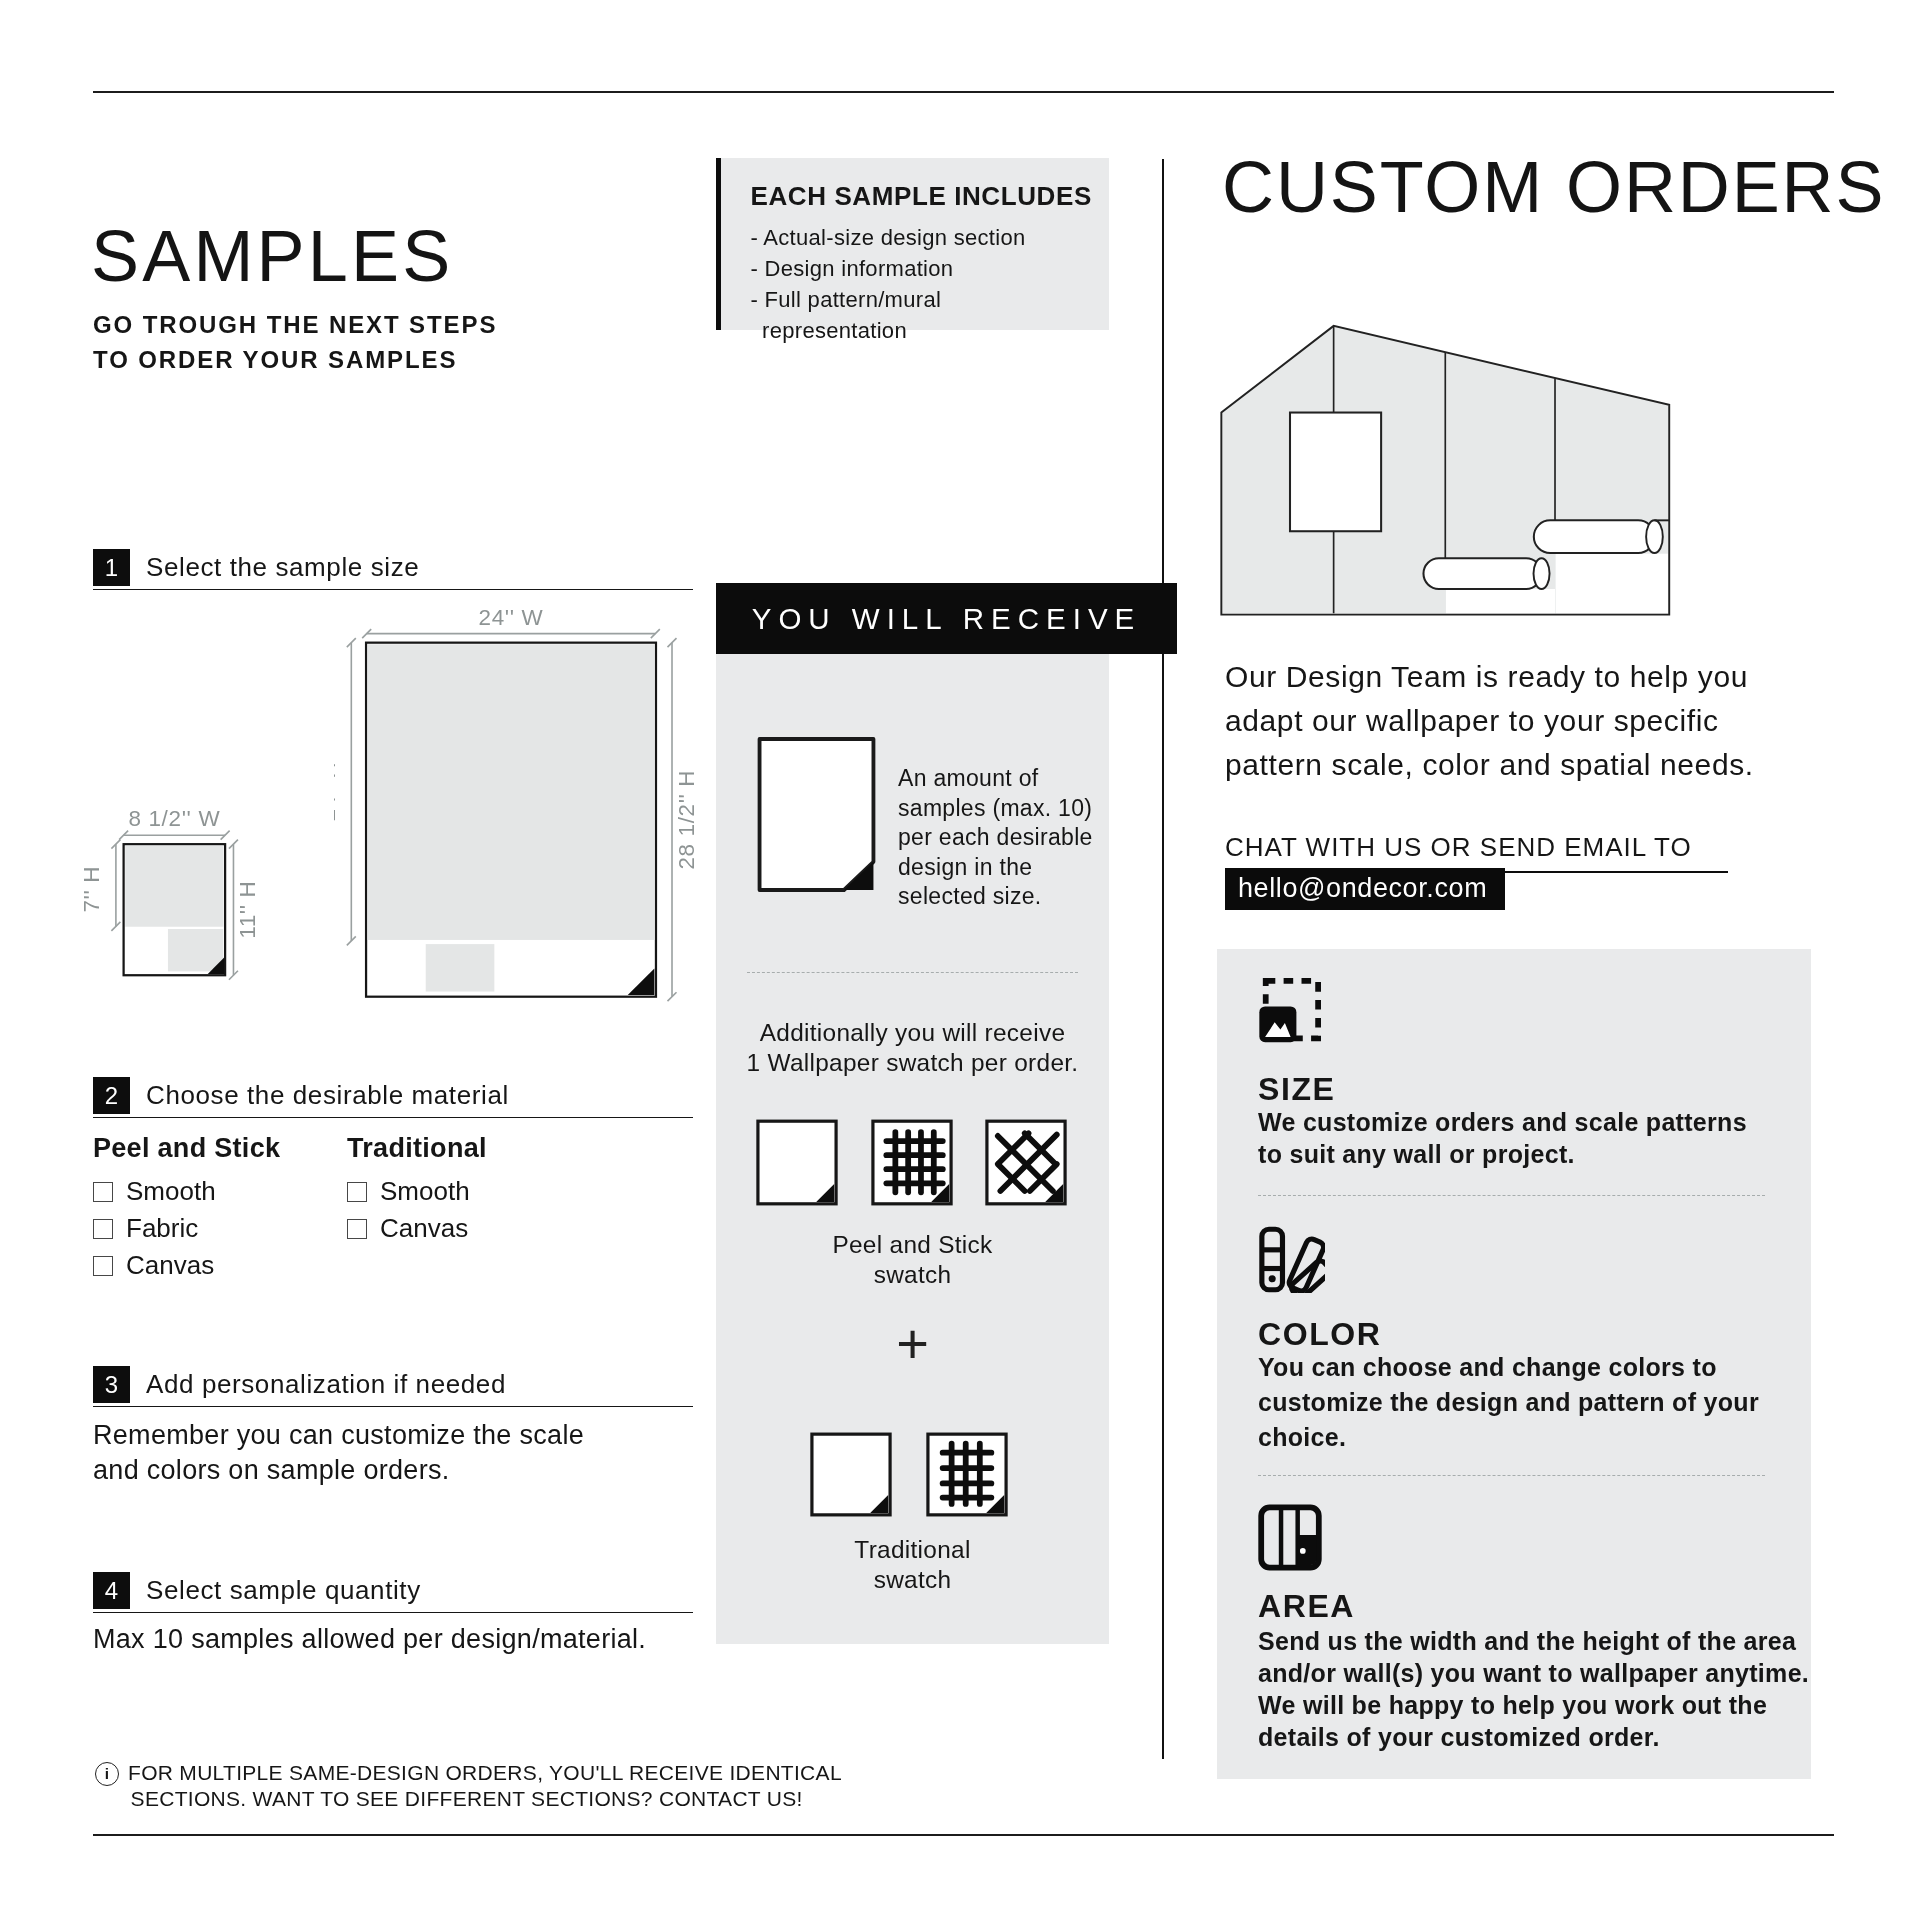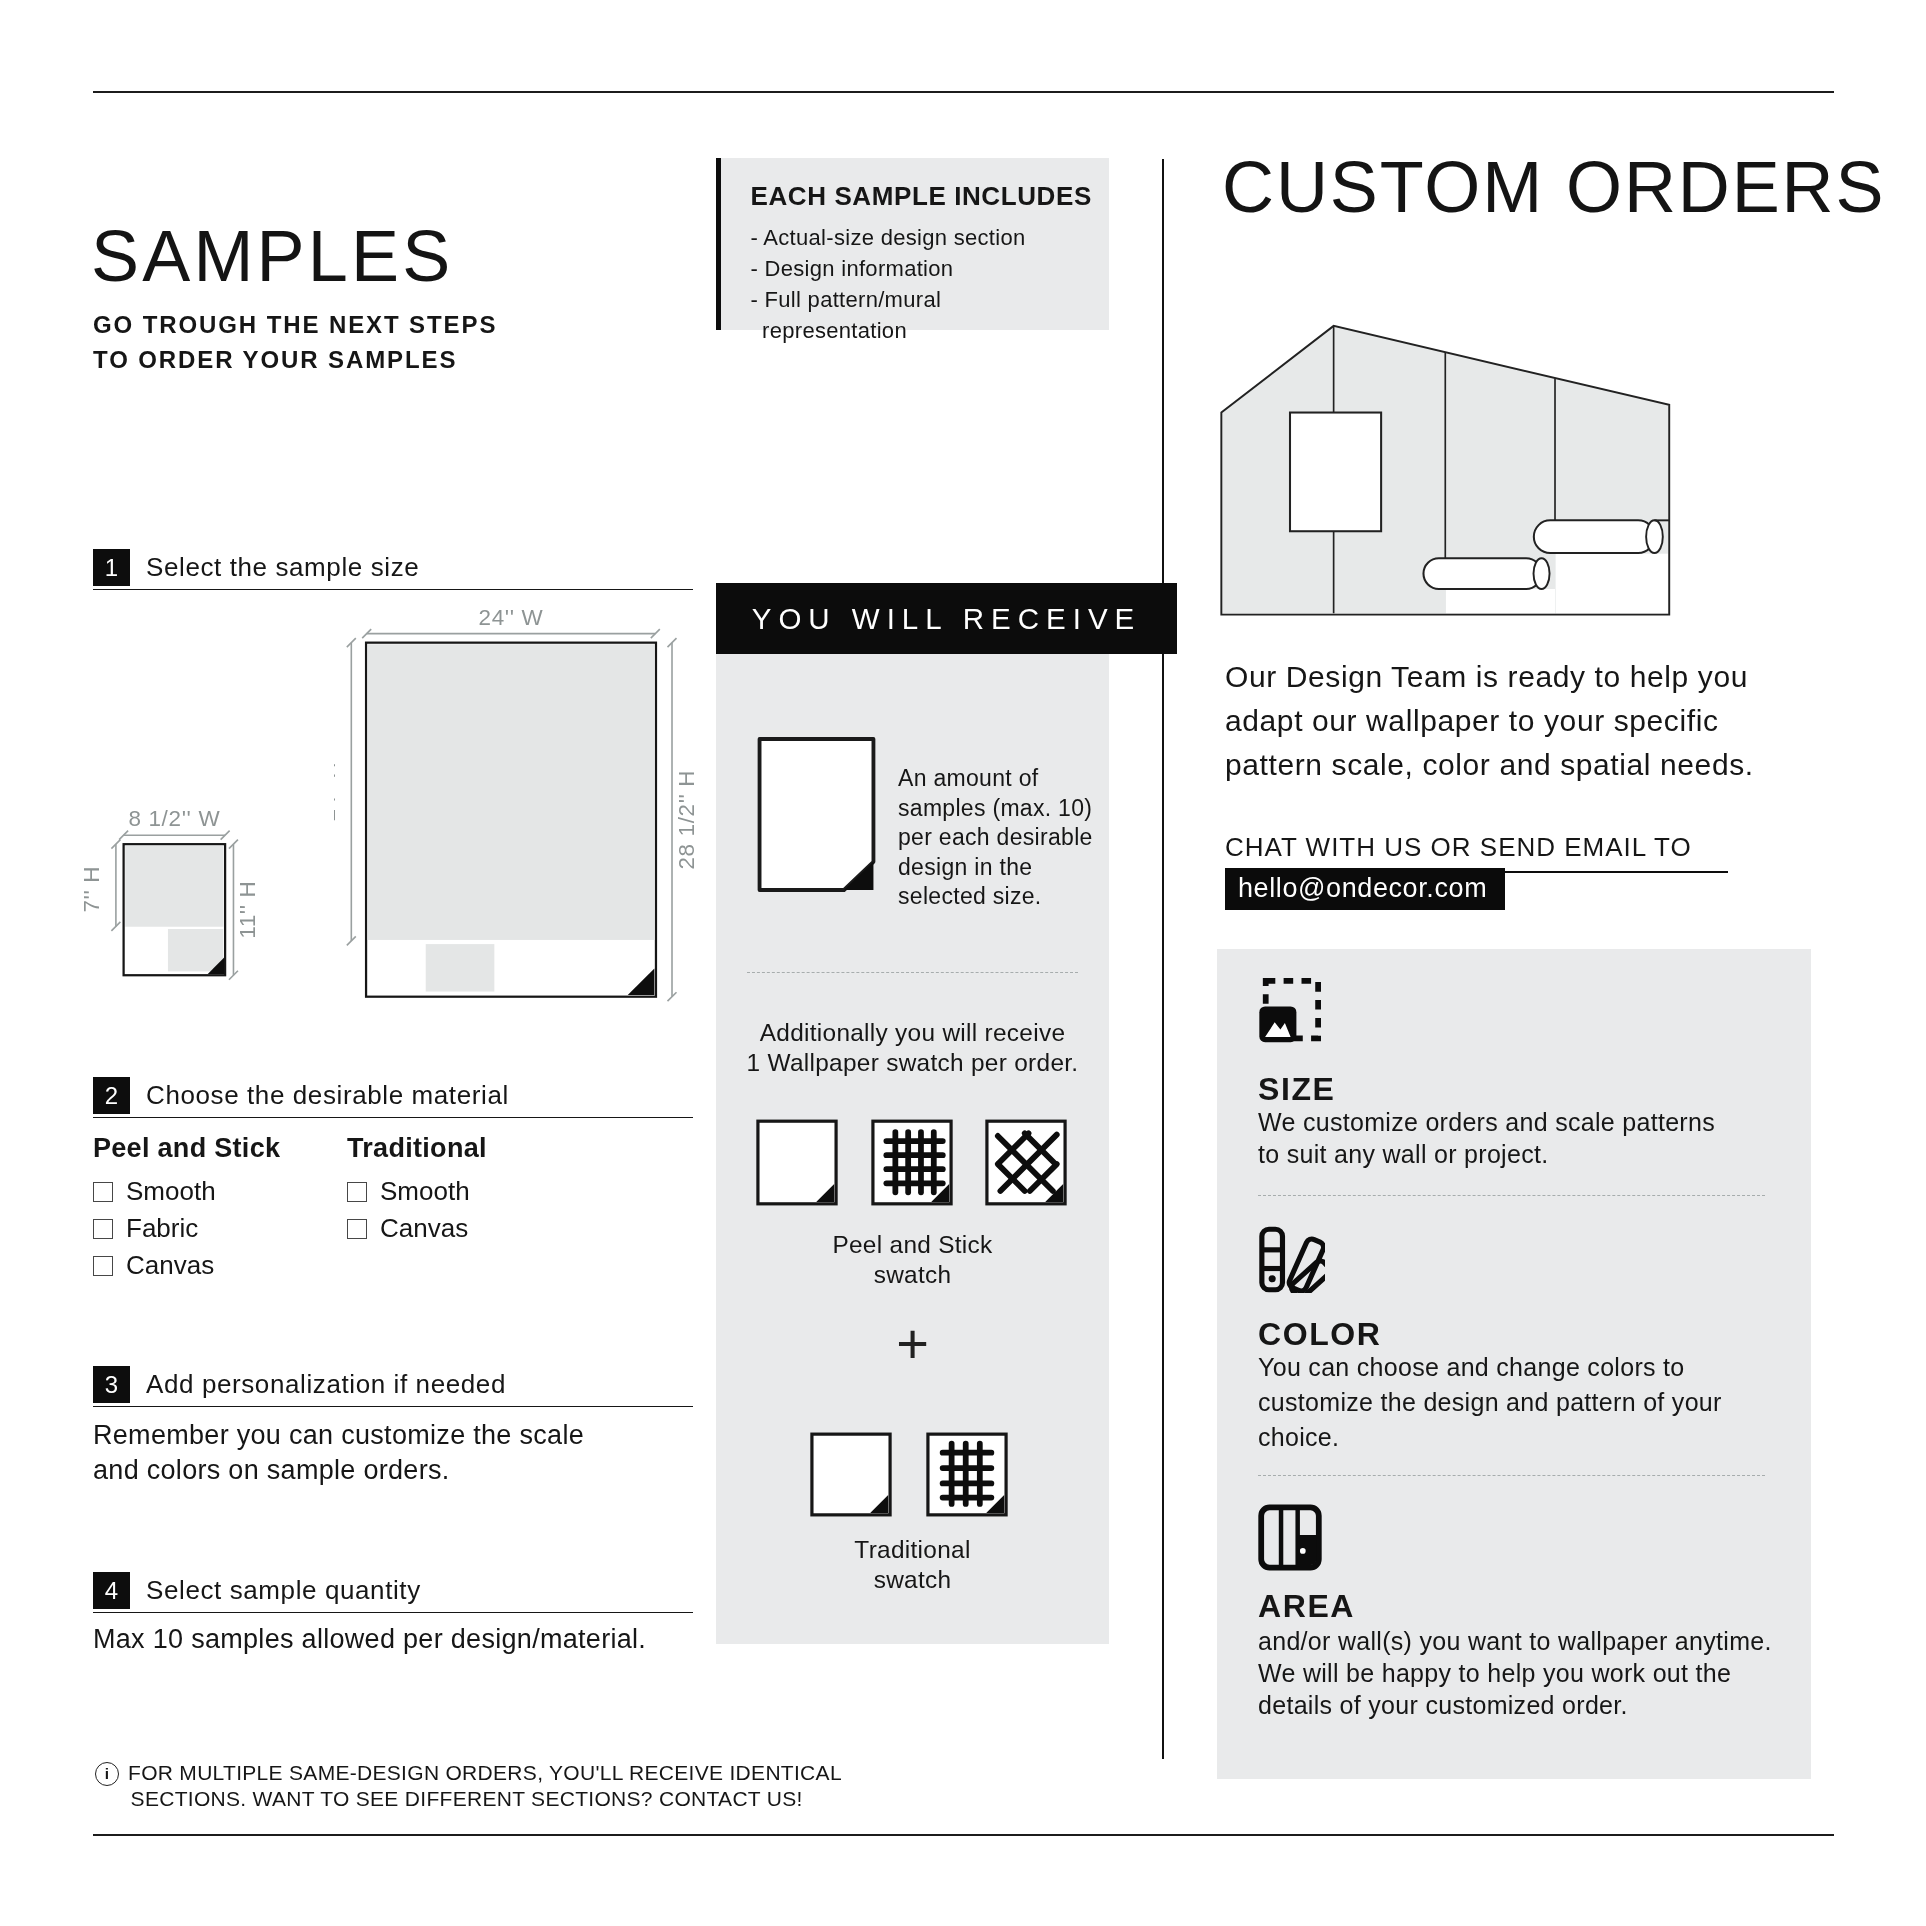--- a/index.html
+++ b/index.html
@@ -32,21 +32,21 @@
   .note-line{font-size:23px;line-height:29.5px;font-weight:400;letter-spacing:0.3px;white-space:nowrap;}
   .center-line{font-size:24.4px;line-height:30px;font-weight:400;letter-spacing:0.3px;text-align:center;}
   .dashed{border-top:1.3px dashed #a7adad;height:0;}
   .rt-intro{font-size:30px;line-height:44px;font-weight:300;letter-spacing:0.6px;white-space:nowrap;}
   .chat{font-size:26px;font-weight:400;letter-spacing:1px;border-bottom:2.6px solid #0d0d0d;
         padding:0 36px 7.7px 0;display:inline-block;white-space:nowrap;}
   .badge{display:inline-block;background:#0b0b0b;color:#fff;font-size:27px;letter-spacing:0.6px;
          padding:5.1px 18px 6.4px 13px;white-space:nowrap;}
   .rt-panel{position:absolute;left:1217px;top:949px;width:594px;height:830px;background:#e9eaeb;}
   .rt-head{font-size:32px;font-weight:700;letter-spacing:1.6px;white-space:nowrap;}
-  .rt-line{font-size:25px;line-height:32px;font-weight:400;letter-spacing:0.3px;white-space:nowrap;}
+  .rt-line{font-size:25px;line-height:32px;font-weight:700;letter-spacing:0.3px;white-space:nowrap;}
   svg text{font-family:"Liberation Sans",sans-serif;}
 </style>
 </head>
 <body>
 
 <div class="page">
 
   <div class="rule" style="top:91px;"></div>
 
   <div class="abs big-title" style="left:91px;top:218px;">SAMPLES</div>
@@ -331,20 +331,21 @@
 
   <svg class="abs" style="left:1258px;top:1504px;" width="64" height="67" viewBox="0 0 100 104">
     <rect x="5" y="5" width="90" height="94" rx="13" fill="none" stroke="#0c0c0c" stroke-width="9"></rect>
     <line x1="36" y1="7" x2="36" y2="97" stroke="#0c0c0c" stroke-width="7"></line>
     <line x1="62" y1="7" x2="62" y2="97" stroke="#0c0c0c" stroke-width="7"></line>
     <path d="M62 48 H91 V86 Q91 95 82 95 H62 Z" fill="#0c0c0c"></path>
     <circle cx="70" cy="73" r="4.5" fill="#ffffff"></circle>
   </svg>
   <div class="abs rt-head" style="left:1258px;top:1588px;">AREA</div>
   <div class="abs" style="left:1258px;top:1625px;">
+    <div class="rt-line">Send us the width and the height of the area</div>
     <div class="rt-line">and/or wall(s) you want to wallpaper anytime.</div>
     <div class="rt-line">We will be happy to help you work out the</div>
     <div class="rt-line">details of your customized order.</div>
   </div>
 
   <div class="rule" style="top:1834px;"></div>
 
 </div>
 
 

